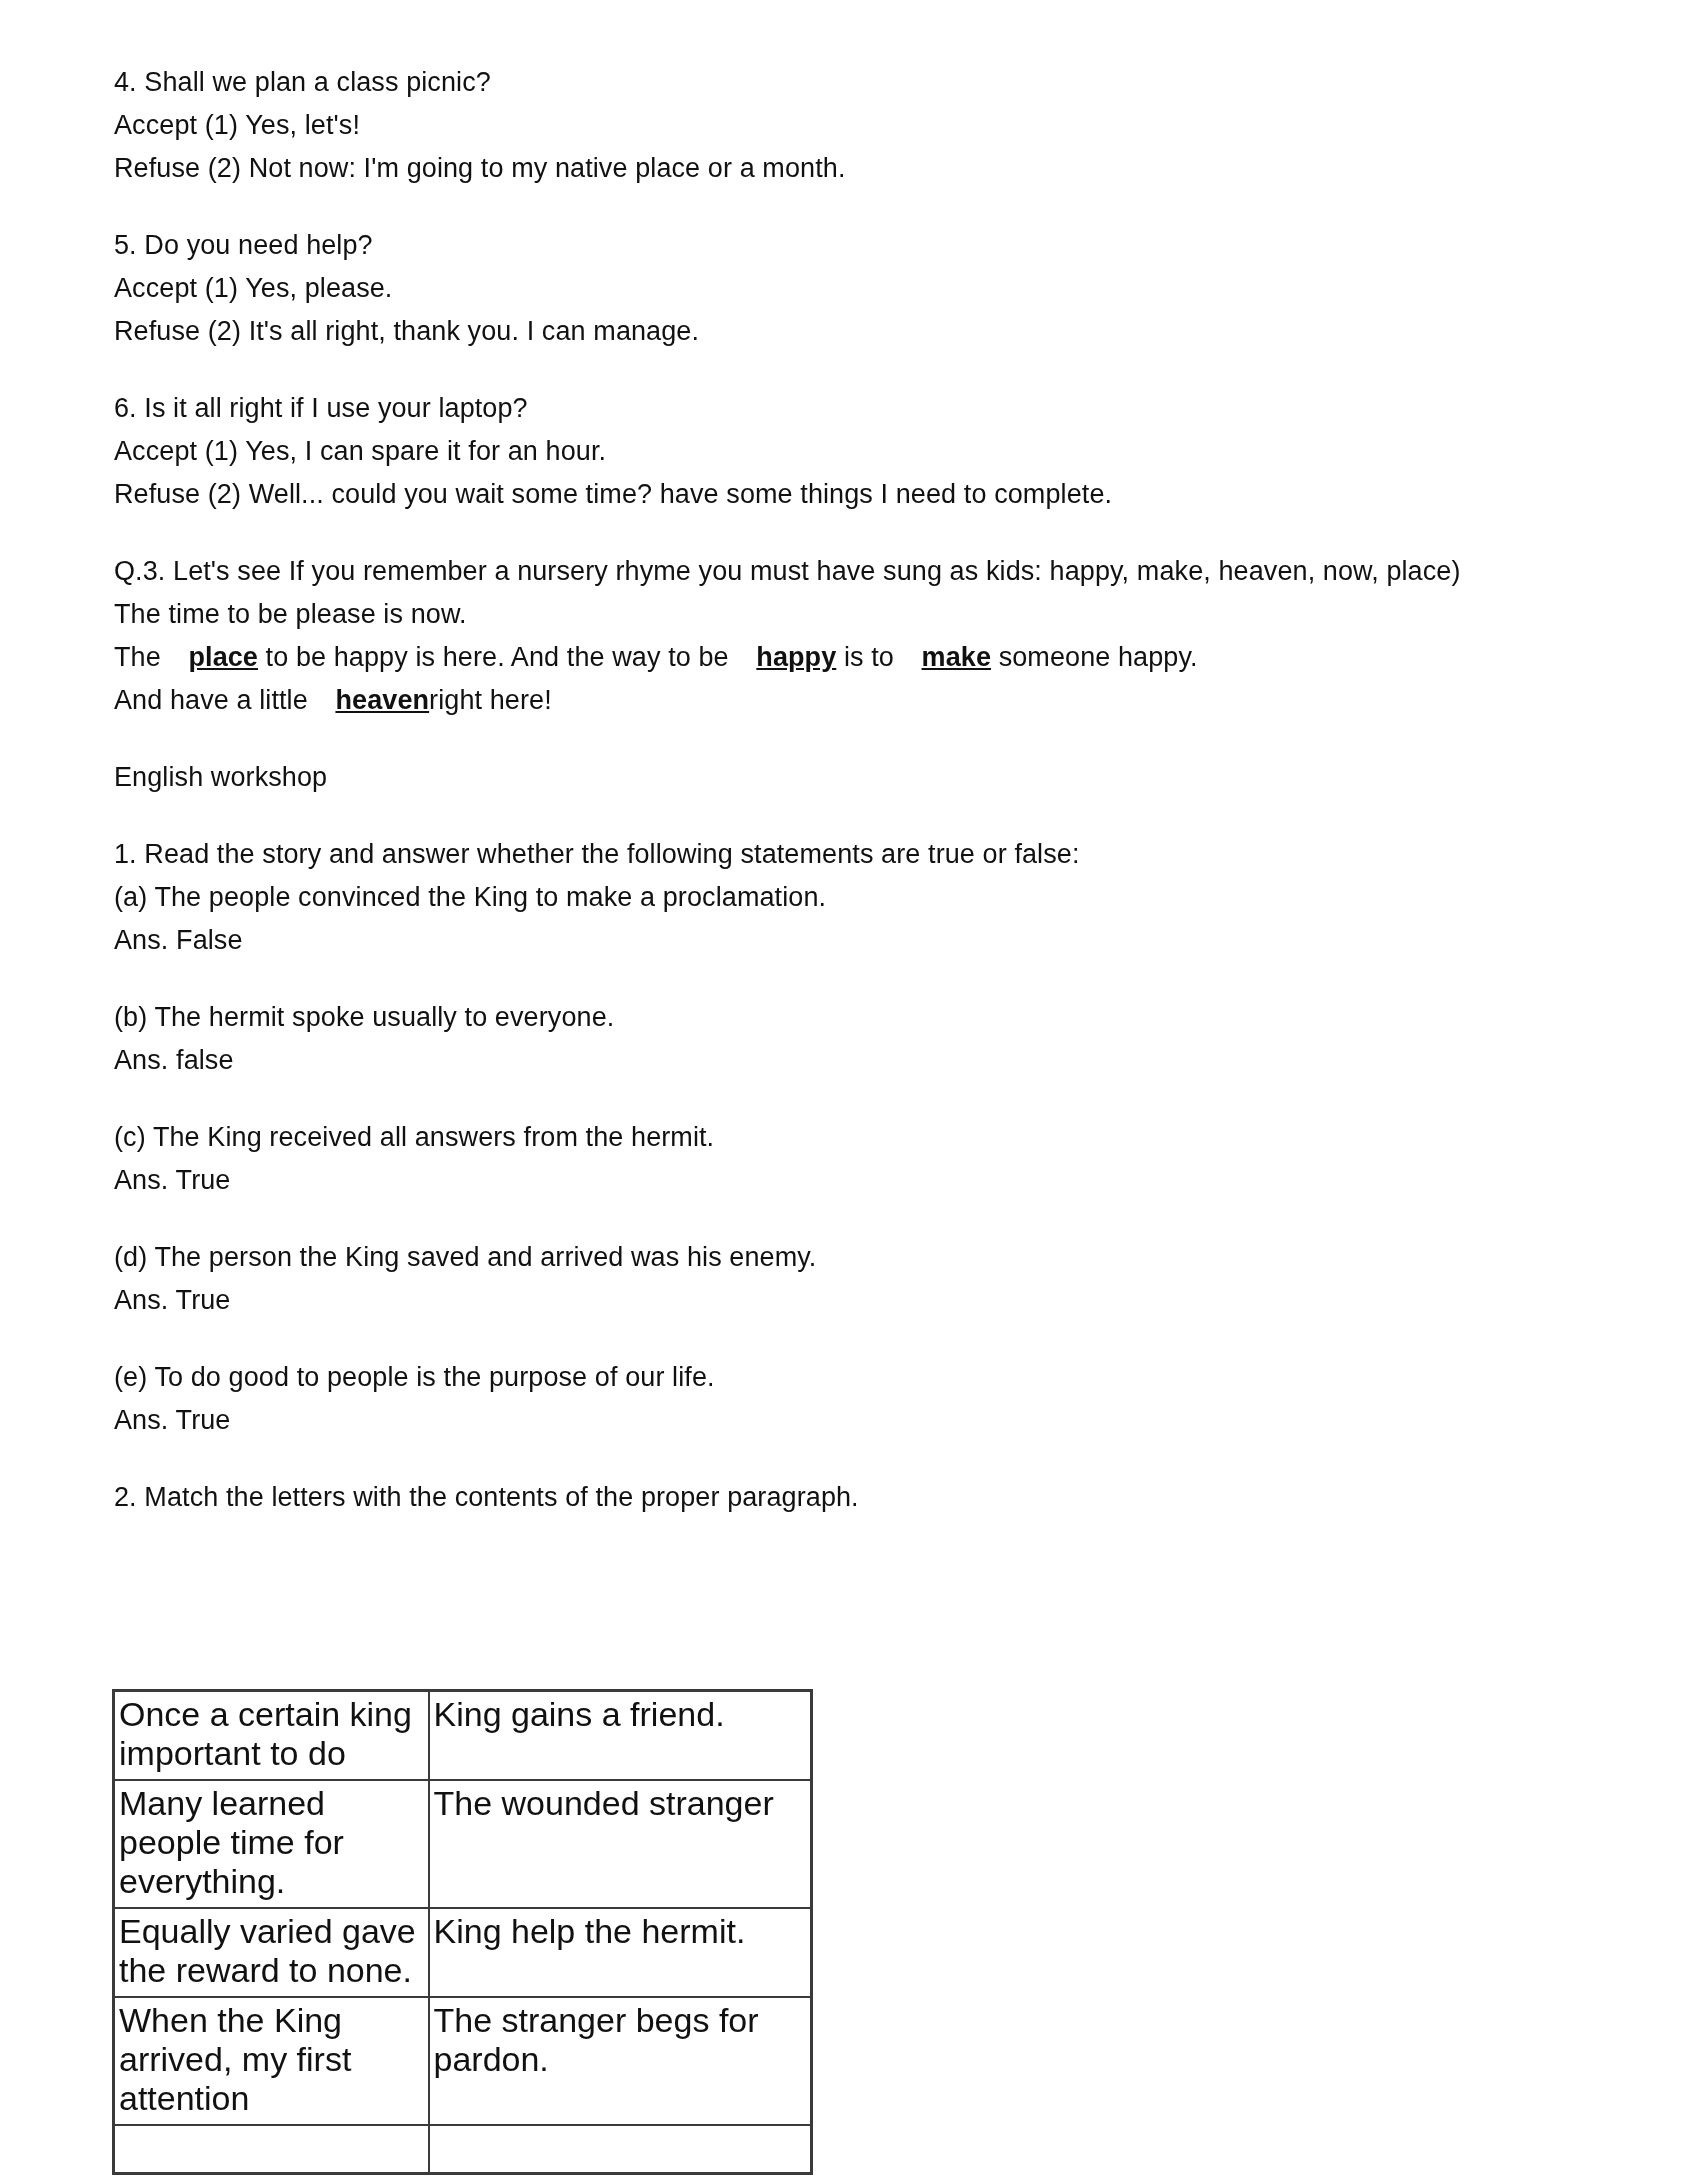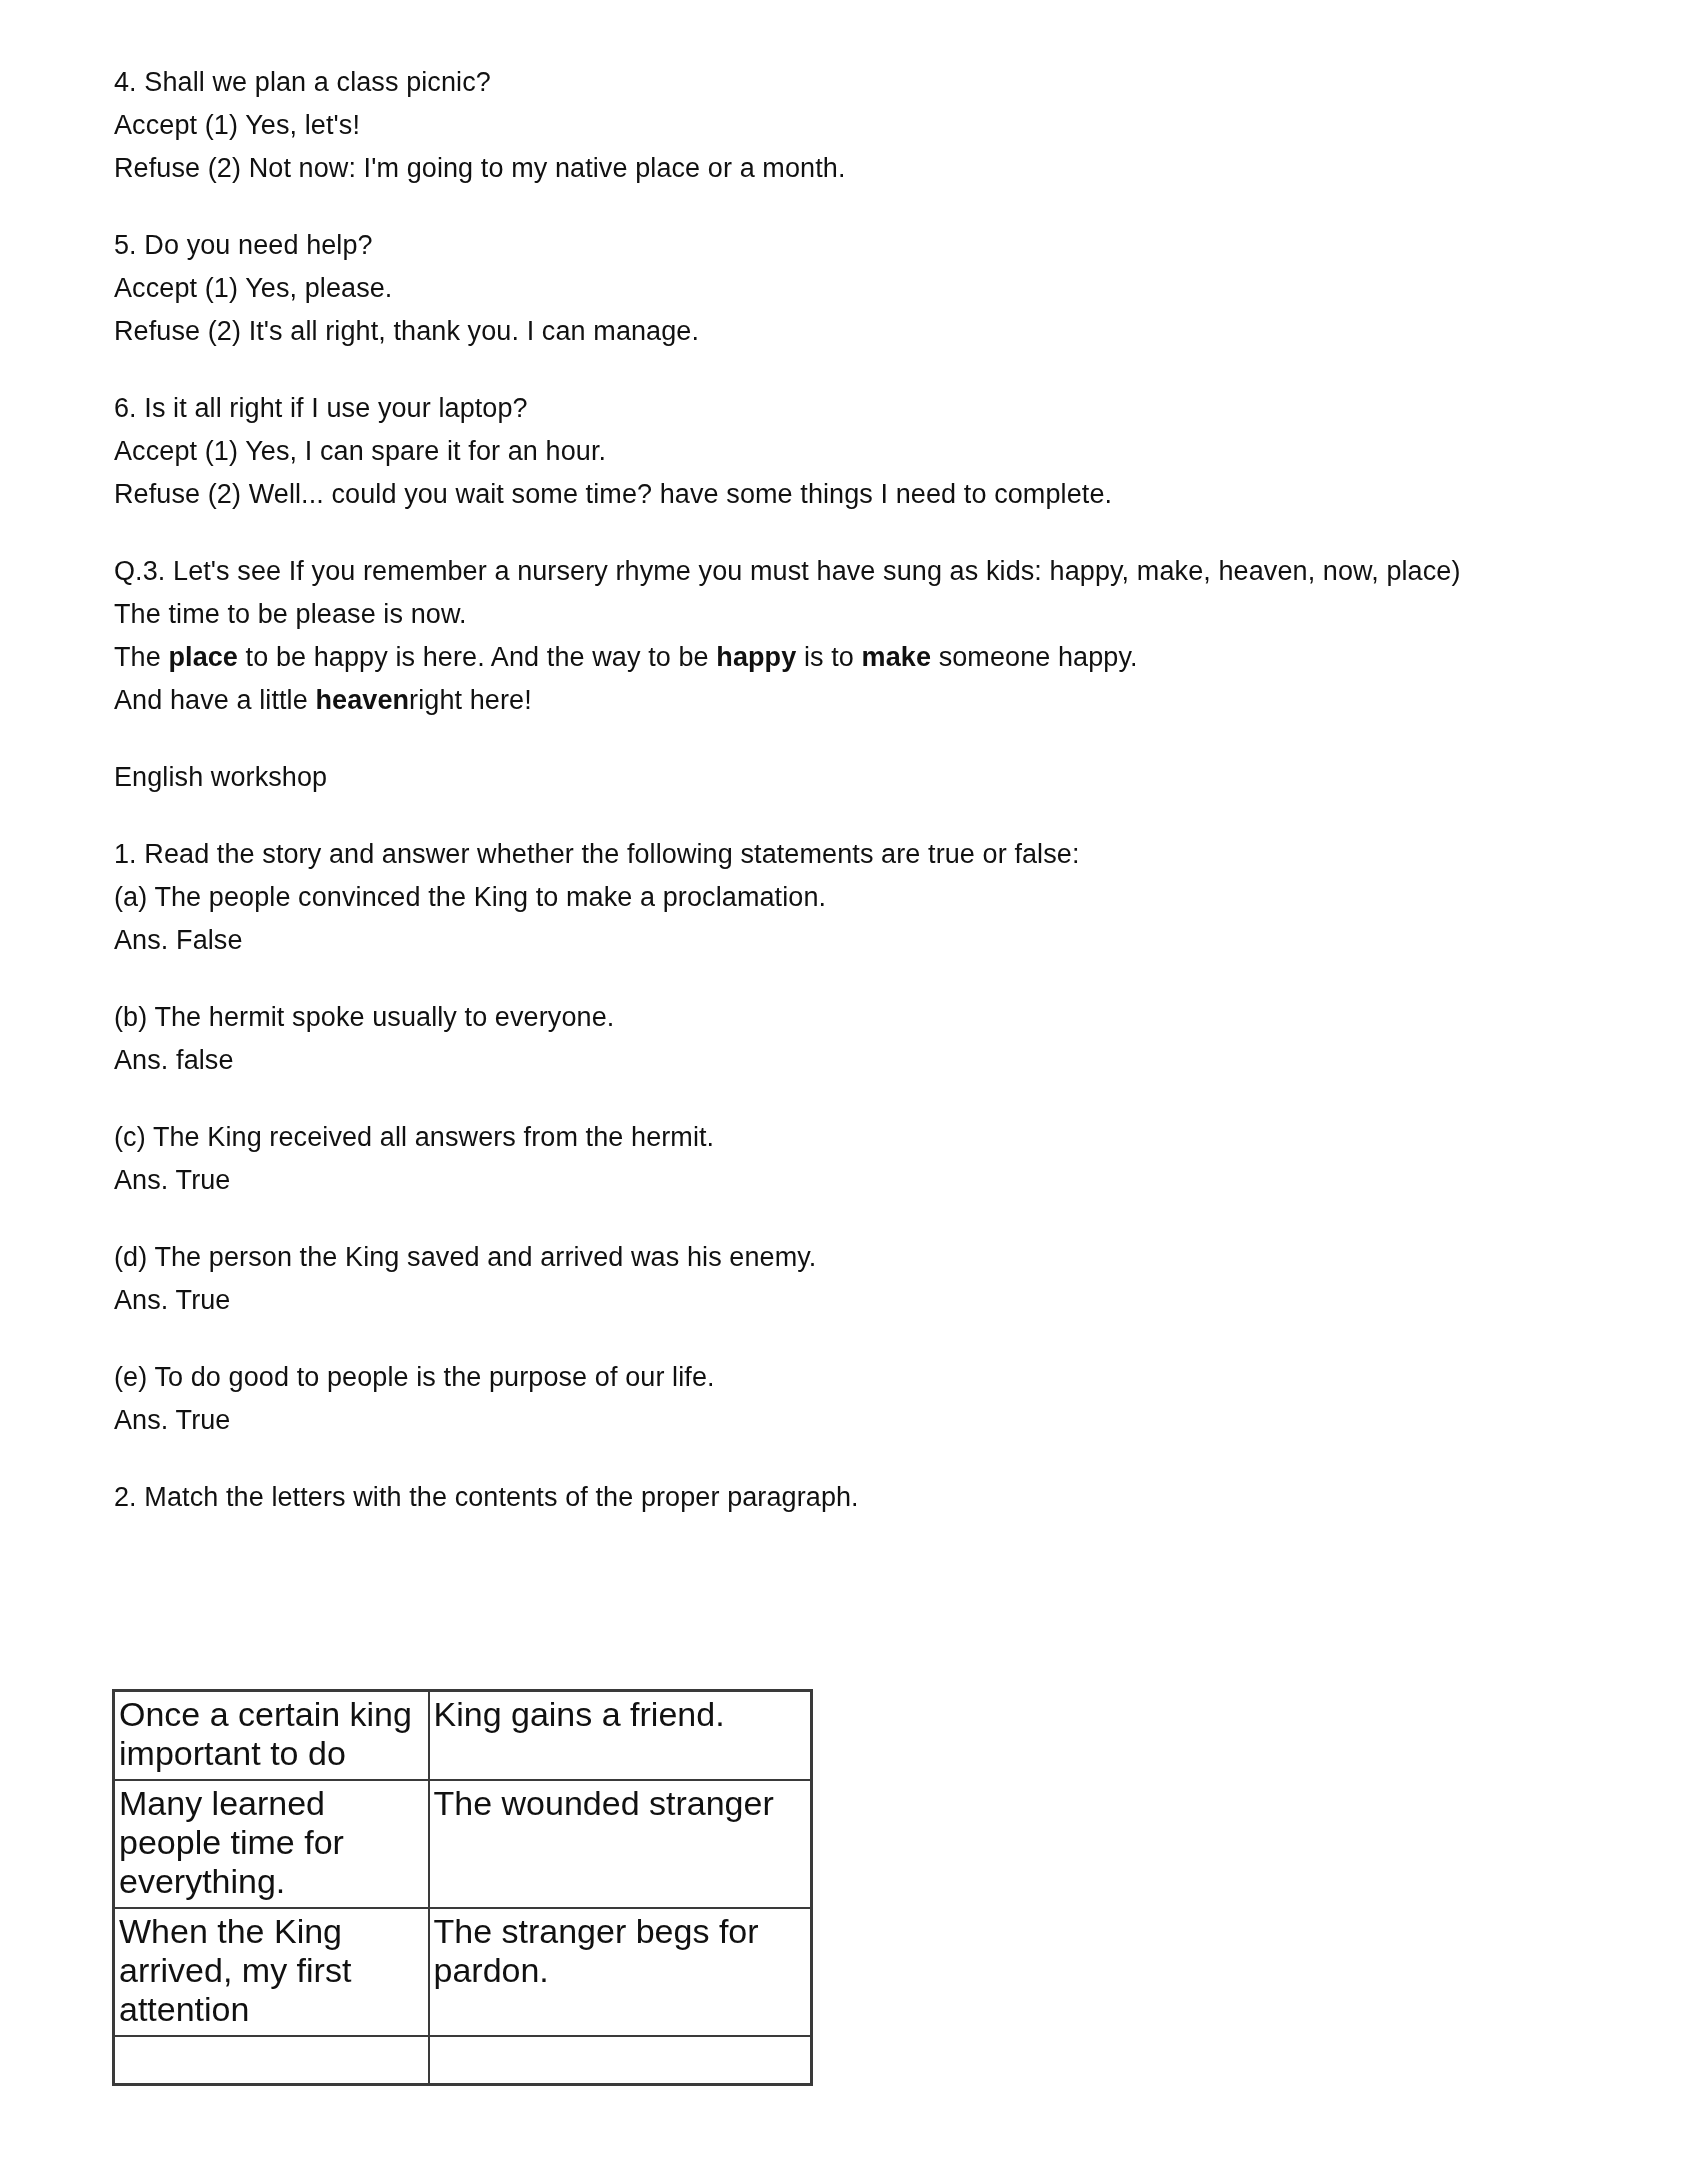--- a/index.html
+++ b/index.html
@@ -31,21 +31,21 @@
     width: 1406px;
   }
   .line {
     font-size: 27px;
     line-height: 43px;
     color: #111111;
     letter-spacing: 0.1px;
     white-space: normal;
   }
   .b { font-weight: normal; }
-  .u { font-weight: bold; }
+  .u { text-decoration: underline; font-weight: bold; margin-left: 20px; }
   .gap-lg { height: 34px; }
   .qgroup { margin: 0; }
   
   .match-table-wrap {
     position: absolute;
     left: 112px;
     top: 1689px;
     width: 698px;
   }
   table.match-table {
@@ -163,20 +163,24 @@
         </colgroup>
       <tbody>
         <tr class="row-h2">
           <td>Once a certain king important to do</td>
           <td>King gains a friend.</td>
         </tr>
         <tr class="row-h3">
           <td>Many learned people time for everything.</td>
           <td>The wounded stranger</td>
         </tr>
+        <tr class="row-h2">
+          <td>Equally varied gave the reward to none.</td>
+          <td>King help the hermit.</td>
+        </tr>
         <tr class="row-h4">
           <td>When the King arrived, my first attention</td>
           <td>The stranger begs for pardon.</td>
         </tr>
         <tr class="row-h5">
           <td></td>
           <td></td>
         </tr>
       </tbody>
     </table>

